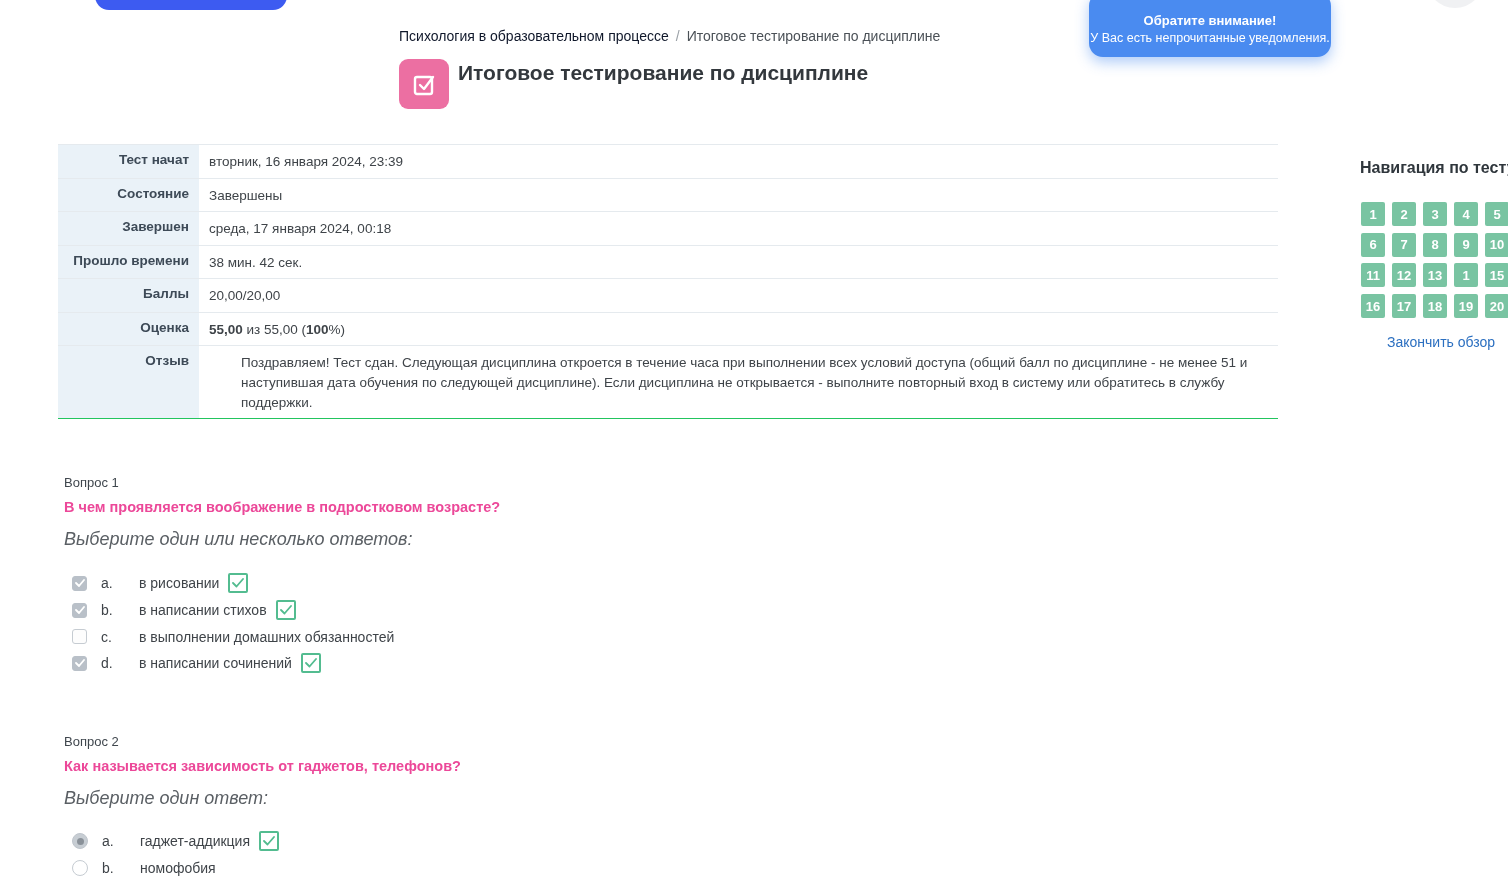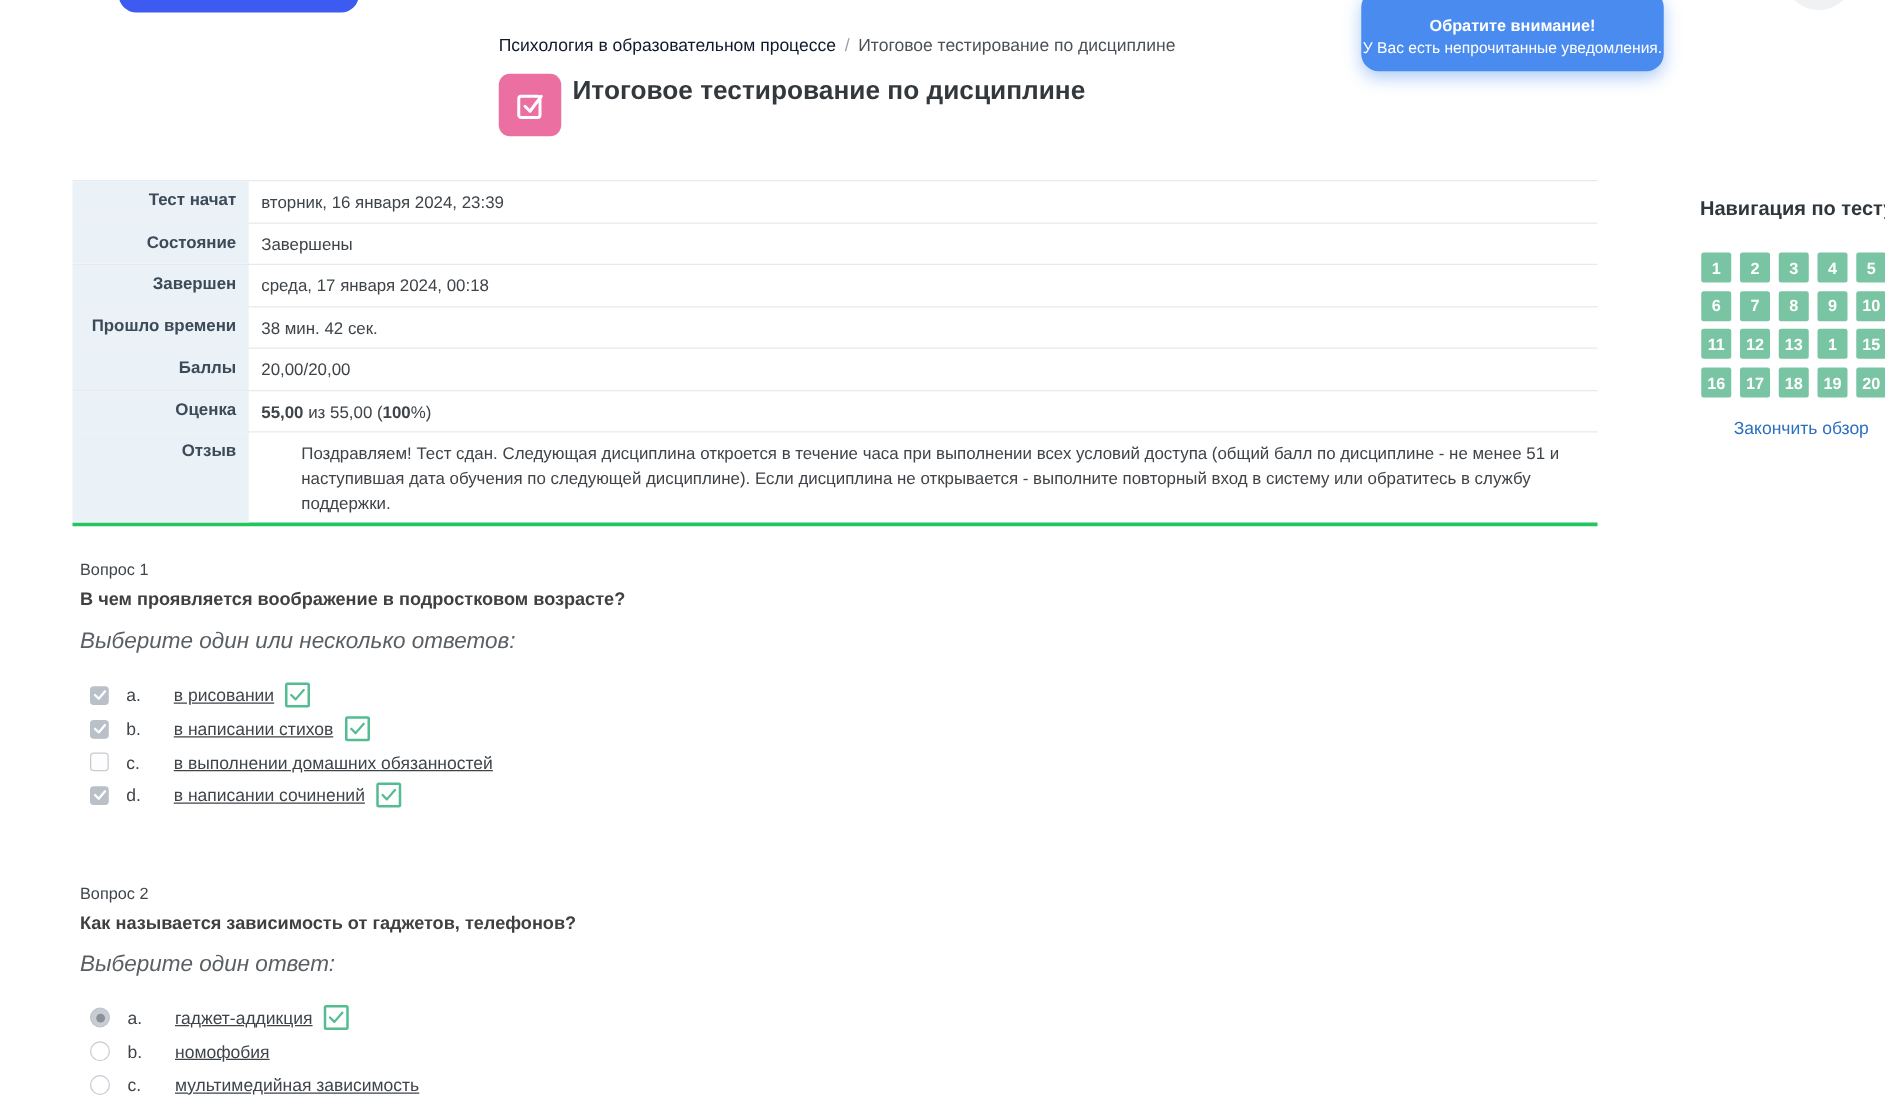--- a/index.html
+++ b/index.html
@@ -42,21 +42,21 @@
   .quiz-icon {
     position:absolute; left:399px; top:59px; width:50px; height:50px;
     background:#ec6fa2; border-radius:9px; display:flex; align-items:center; justify-content:center;
   }
   .page-title {
     position:absolute; left:458px; top:61px;
     font-size:21px; font-weight:bold; color:#33383d; white-space:nowrap;
   }
 
   
-  .summary { position:absolute; left:58px; top:144px; width:1220px; border-bottom:3px solid #22c55e; }
+  .summary { position:absolute; left:58px; top:144px; width:1220px; border-bottom:1px solid #22c55e; }
   .srow { display:flex; border-top:1px solid #e5eaee; min-height:29px; }
   .srow .lbl {
     width:141px; background:#eaf2f8; color:#3d4a57; font-weight:bold;
     font-size:13.5px; text-align:right; padding:7px 10px 0 0; flex:none;
   }
   .srow .val { flex:1; font-size:13.5px; color:#3f4449; padding:7px 0 6px 10px; line-height:1.45; }
   .srow .val b { font-weight:bold; }
   .srow.feedback { min-height:58px; }
   .srow.feedback .val { max-width:1075px;margin-left:32px; }
 
@@ -76,40 +76,40 @@
   }
   .finish-link {
     position:absolute; left:1387px; top:334px; font-size:14px; color:#2b6fc0;
     text-decoration:none; white-space:nowrap; cursor:pointer;
   }
 
   
   .question { position:absolute; left:64px; width:900px; }
   .q1 { top:448px; }
   .q2 { top:707px; }
-  .q-num { font-size:13px; color:#3f464d; }
-  .q-text { font-size:14.5px; font-weight:bold; color:#404040; margin-top:9px; }
+  .q-num { font-size:13px; color:#3f464d;margin-top:27px; }
+  .q-text { font-size:14.5px; font-weight:bold; color:#ec4899; margin-top:9px; }
   .q-prompt { font-size:18px; font-style:italic; color:#5a5f64; margin-top:14px; }
   .q1 .opts { margin-top:20px; }
   .q2 .opts { margin-top:19px; }
   .opt { display:flex; align-items:center; height:26.7px; }
   .ctrl { flex:none; margin-left:8px; }
   .cb {
     width:15px; height:15px; border-radius:3px; background:#fdfdfd;
     border:1px solid #c6ccd2; display:flex; align-items:center; justify-content:center;
   }
   .cb.checked { background:#b9c0c8; border-color:#b9c0c8; }
   .rb {
     width:16px; height:16px; border-radius:50%; background:#fff;
     border:1px solid #c6ccd2; display:flex; align-items:center; justify-content:center;
   }
   .rb.selected { background:#c7cdd3; border-color:#bfc5cc; }
   .rb.selected .dot { width:7px; height:7px; border-radius:50%; background:#8a9199; }
   .opt-letter { width:26px; margin-left:14px; font-size:14px; color:#3f4449; flex:none; }
-  .opt-text { margin-left:12px; font-size:14px; color:#3f4449; white-space:nowrap;text-decoration:underline; }
+  .opt-text { margin-left:12px; font-size:14px; color:#3f4449; white-space:nowrap; }
   .badge {
     flex:none; width:20px; height:20px; margin-left:9px;
     border:2px solid #53bc90; border-radius:2px;
     display:flex; align-items:center; justify-content:center; background:#fff;
   }
 </style>
 </head>
 <body>
 
 <div id="screen">

